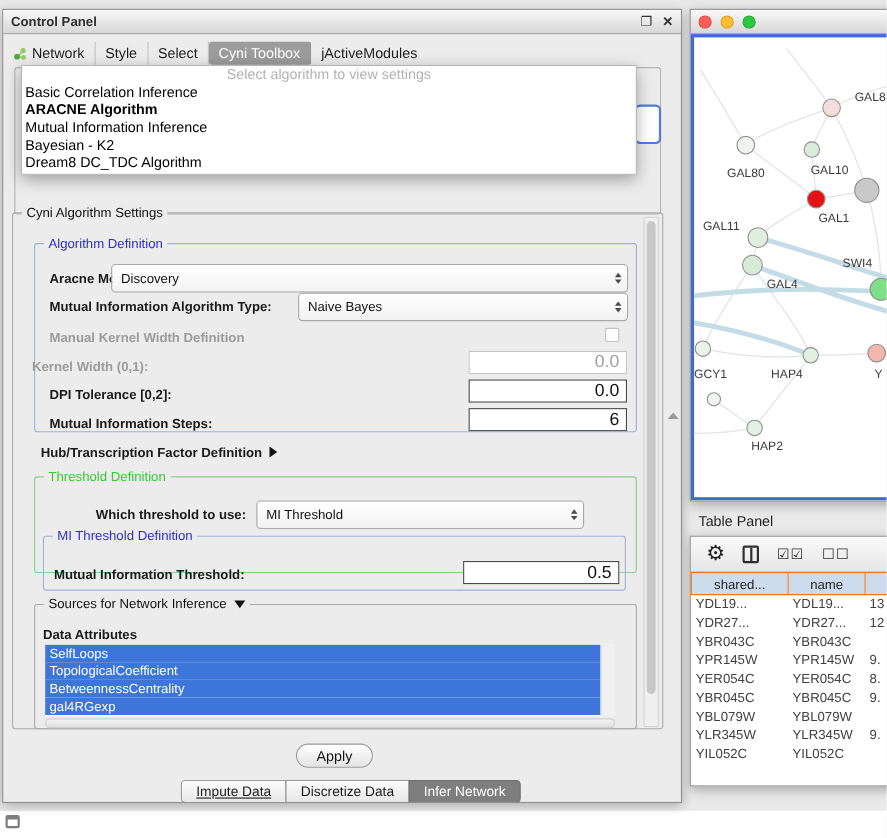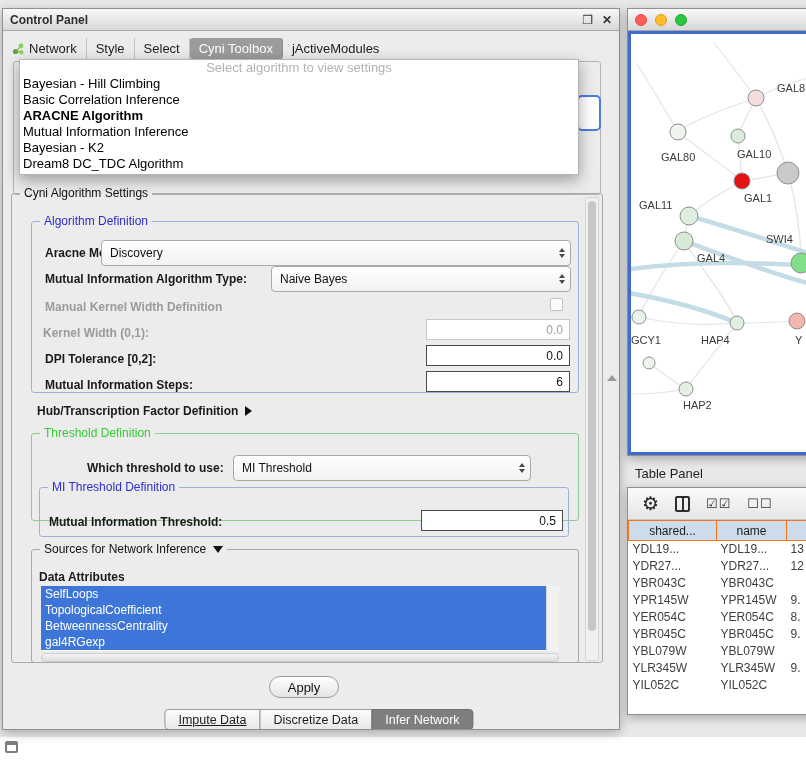--- a/index.html
+++ b/index.html
@@ -37,21 +37,21 @@
 
   .lbl { position:absolute; font-size:12px; font-weight:bold; color:#1a1a1a; white-space:nowrap; line-height:14px; }
   .lbl.disabled { color:#9b9b9b; }
 
   .combo { position:absolute; height:26px; background:linear-gradient(#ffffff,#f2f2f2); border:1px solid #a9a9a9; border-radius:4px; display:flex; align-items:center; padding:0 5px 0 8px; font-size:12px; color:#111; }
   .arrows { margin-left:auto; display:flex; flex-direction:column; gap:2px; padding-left:6px; }
   .arrows i { display:block; width:0; height:0; border-left:3.5px solid transparent; border-right:3.5px solid transparent; }
   .arrows .up { border-bottom:4px solid #4a4a4a; }
   .arrows .dn { border-top:4px solid #4a4a4a; }
 
-  .field { position:absolute; height:21px; background:#fff; border:1px solid #4a4a4a; display:flex; align-items:center; justify-content:flex-end; padding:0 6px; font-size:12px; color:#111; }
+  .field { position:absolute; height:21px; background:#fff; border:1px solid #4a4a4a; display:flex; align-items:center; justify-content:flex-end; padding:0 6px; font-size:16px; color:#111; }
   .field.disabled { border-color:#c6c6c6; color:#a0a0a0; }
 
   .checkbox { position:absolute; width:13px; height:13px; background:#fcfcfc; border:1px solid #c2c2c2; border-radius:2px; }
 
   .tri-right { display:inline-block; width:0; height:0; border-top:5px solid transparent; border-bottom:5px solid transparent; border-left:7px solid #111; margin-left:7px; vertical-align:-1px; }
   .tri-down { display:inline-block; width:0; height:0; border-left:5px solid transparent; border-right:5px solid transparent; border-top:7px solid #111; margin-left:7px; }
 
   #attr-list { position:absolute; left:38px; top:577px; width:518px; height:65px; background:#fff; overflow:hidden; }
   .attr-item { height:16px; line-height:16px; background:#3d76d8; color:#fff; font-size:12px; padding-left:4px; width:505px; white-space:nowrap; overflow:hidden; }
   .attr-vscroll { position:absolute; right:0; top:0; width:13px; height:65px; background:#f1f1f1; border-left:1px solid #d6d6d6; }
@@ -130,21 +130,20 @@
           <span>jActiveModules</span>
         </span>
     </div>
 
     <div class="bg-frag"></div>
     <div class="focus-frag"></div>
 
     <div id="algo-dropdown">
       <div class="dd-prompt">Select algorithm to view settings</div>
       <div>
-          <div class="dd-item">Bayesian - Hill Climbing</div>
           <div class="dd-item">Basic Correlation Inference</div>
           <div class="dd-item sel">ARACNE Algorithm</div>
           <div class="dd-item">Mutual Information Inference</div>
           <div class="dd-item">Bayesian - K2</div>
           <div class="dd-item">Dream8 DC_TDC Algorithm</div>
         </div>
     </div>
 
     <div class="groupbox" style="left:8px; top:184px; width:592px; height:470px;">
       <span class="legend">Cyni Algorithm Settings</span>
@@ -168,21 +167,21 @@
       <span>Naive Bayes</span>
       <span class="arrows">
           <i class="up"></i>
           <i class="dn"></i>
         </span>
     </div>
 
     <div class="lbl disabled" style="left:42px; top:291px;">Manual Kernel Width Definition</div>
     <span class="checkbox" style="left:547px; top:289px;"></span>
 
-    <div class="lbl disabled" style="left:40px; top:317px;">Kernel Width (0,1):</div>
+    <div class="lbl disabled" style="left:26px; top:317px;">Kernel Width (0,1):</div>
     <div class="field disabled" style="left:423px; top:310px; width:144px;">
         <span>0.0</span>
       </div>
 
     <div class="lbl" style="left:42px; top:343px;">DPI Tolerance [0,2]:</div>
     <div class="field" style="left:423px; top:336px; width:144px;">
         <span>0.0</span>
       </div>
 
     <div class="lbl" style="left:42px; top:369px;">Mutual Information Steps:</div>

